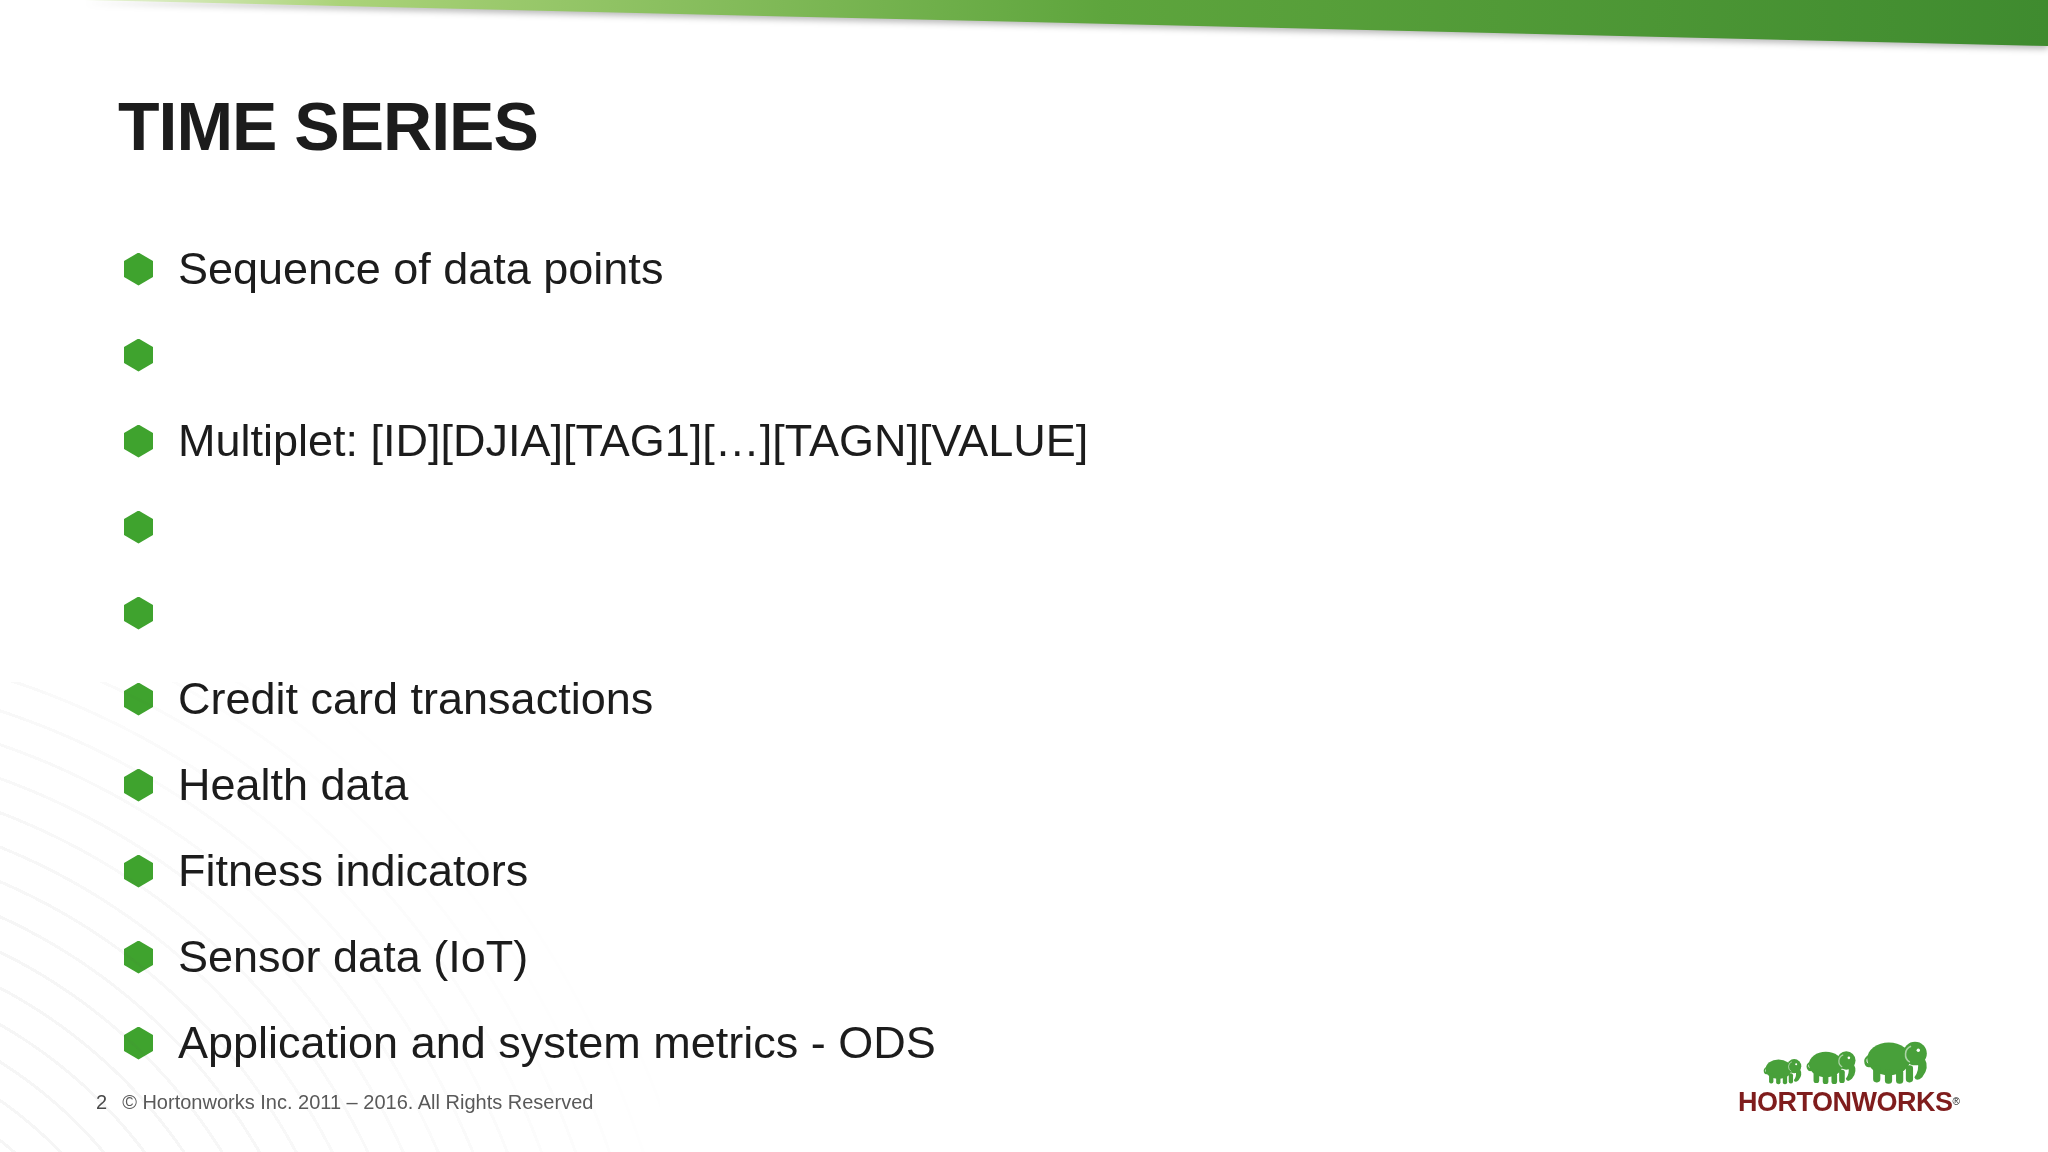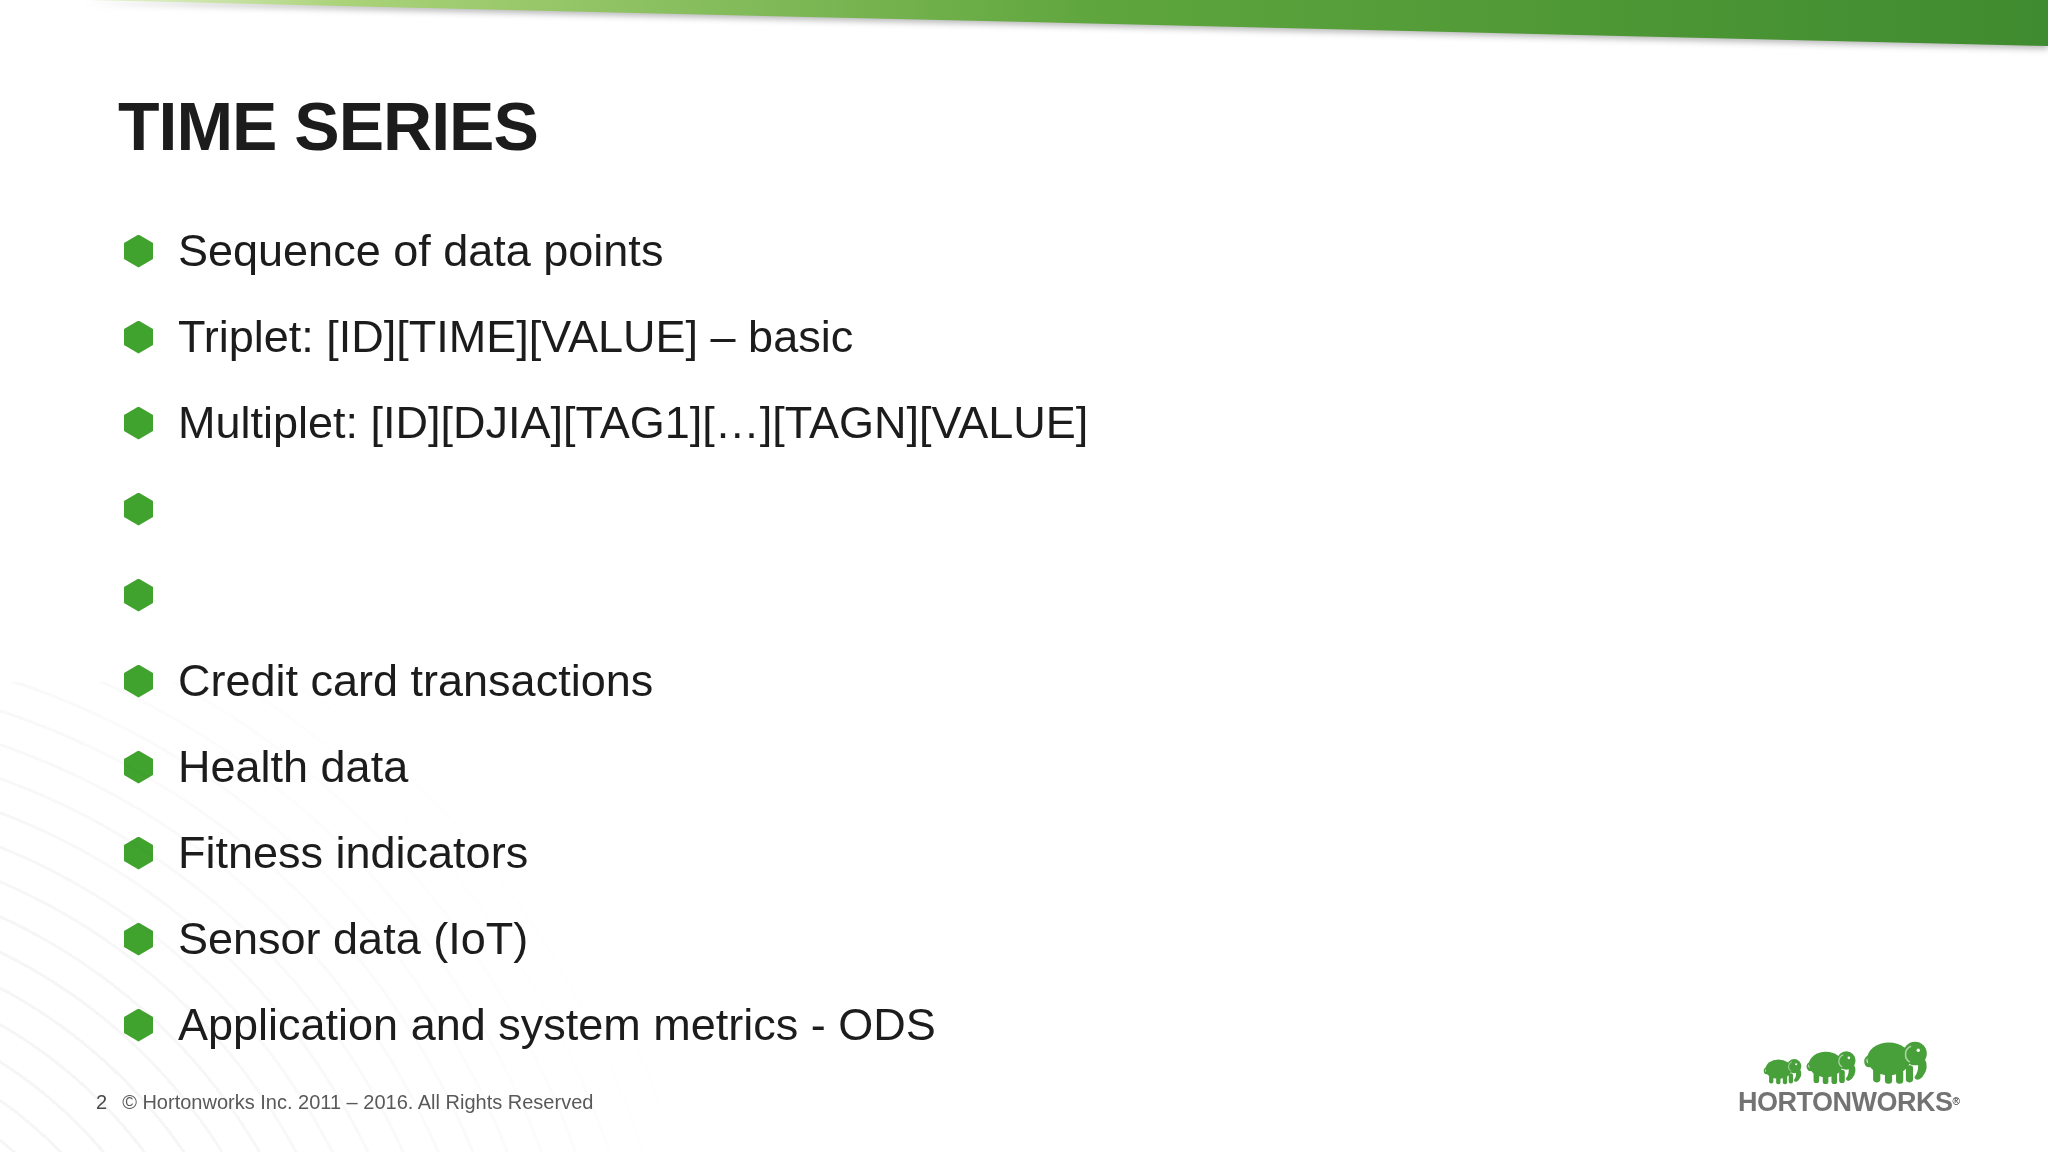--- a/index.html
+++ b/index.html
@@ -21,21 +21,21 @@
 
   
   .title{
     position:absolute;left:118px;top:92px;margin:0;
     font-size:68px;line-height:1;font-weight:800;letter-spacing:-1px;
     color:var(--text-dark,#191919);
   }
 
   
   .bullets{
-    position:absolute;left:124px;top:208px;right:60px;
+    position:absolute;left:124px;top:226px;right:60px;
     margin:0;padding:0;list-style:none;
   }
   .bullet-item{
     height:86px;display:flex;align-items:center;
     font-size:45px;color:var(--text-dark,#1e1e1e);
   }
   .hex{
     flex:0 0 auto;width:29px;height:33px;margin-right:25px;
     background:var(--bullet-green,#3fa32e);
     clip-path:polygon(50% 0,100% 26%,100% 74%,50% 100%,0 74%,0 26%);
@@ -64,21 +64,21 @@
   
   .logo{position:absolute;right:82px;bottom:34px;width:234px;text-align:center;}
   .elephants{display:flex;align-items:flex-end;justify-content:center;}
   .el{color:var(--logo-green,#48a03a);display:block;}
   .el1{width:48px;height:33px;margin-right:-6px;}
   .el2{width:62px;height:43px;margin-right:-6px;}
   .el3{width:80px;height:55px;}
   .wordmark-row{margin-top:2px;white-space:nowrap;}
   .wordmark{
     font-size:27px;font-weight:800;letter-spacing:-0.5px;
-    color:#737373;
+    color:#7f1d1d;
   }
   .reg{font-size:10px;color:#141414;vertical-align:super;}
 </style>
 </head>
 <body>
 
 <div class="slide">
 
   <svg class="banner" viewBox="0 0 2048 64" preserveAspectRatio="none" aria-hidden="true">
     <defs>
@@ -108,21 +108,20 @@
 
   <h1 class="title">TIME SERIES</h1>
 
   <ul class="bullets">
       <li class="bullet-item">
         <span class="hex"></span>
         <span class="bullet-text">Sequence of data points</span>
       </li>
       <li class="bullet-item">
         <span class="hex"></span>
-        <span class="bullet-text">Triplet: [ID][TIME][VALUE] – basic</span>
       </li>
       <li class="bullet-item">
         <span class="hex"></span>
         <span class="bullet-text">Multiplet: [ID][DJIA][TAG1][…][TAGN][VALUE]</span>
       </li>
       <li class="bullet-item">
         <span class="hex"></span>
       </li>
       <li class="bullet-item">
         <span class="hex"></span>

